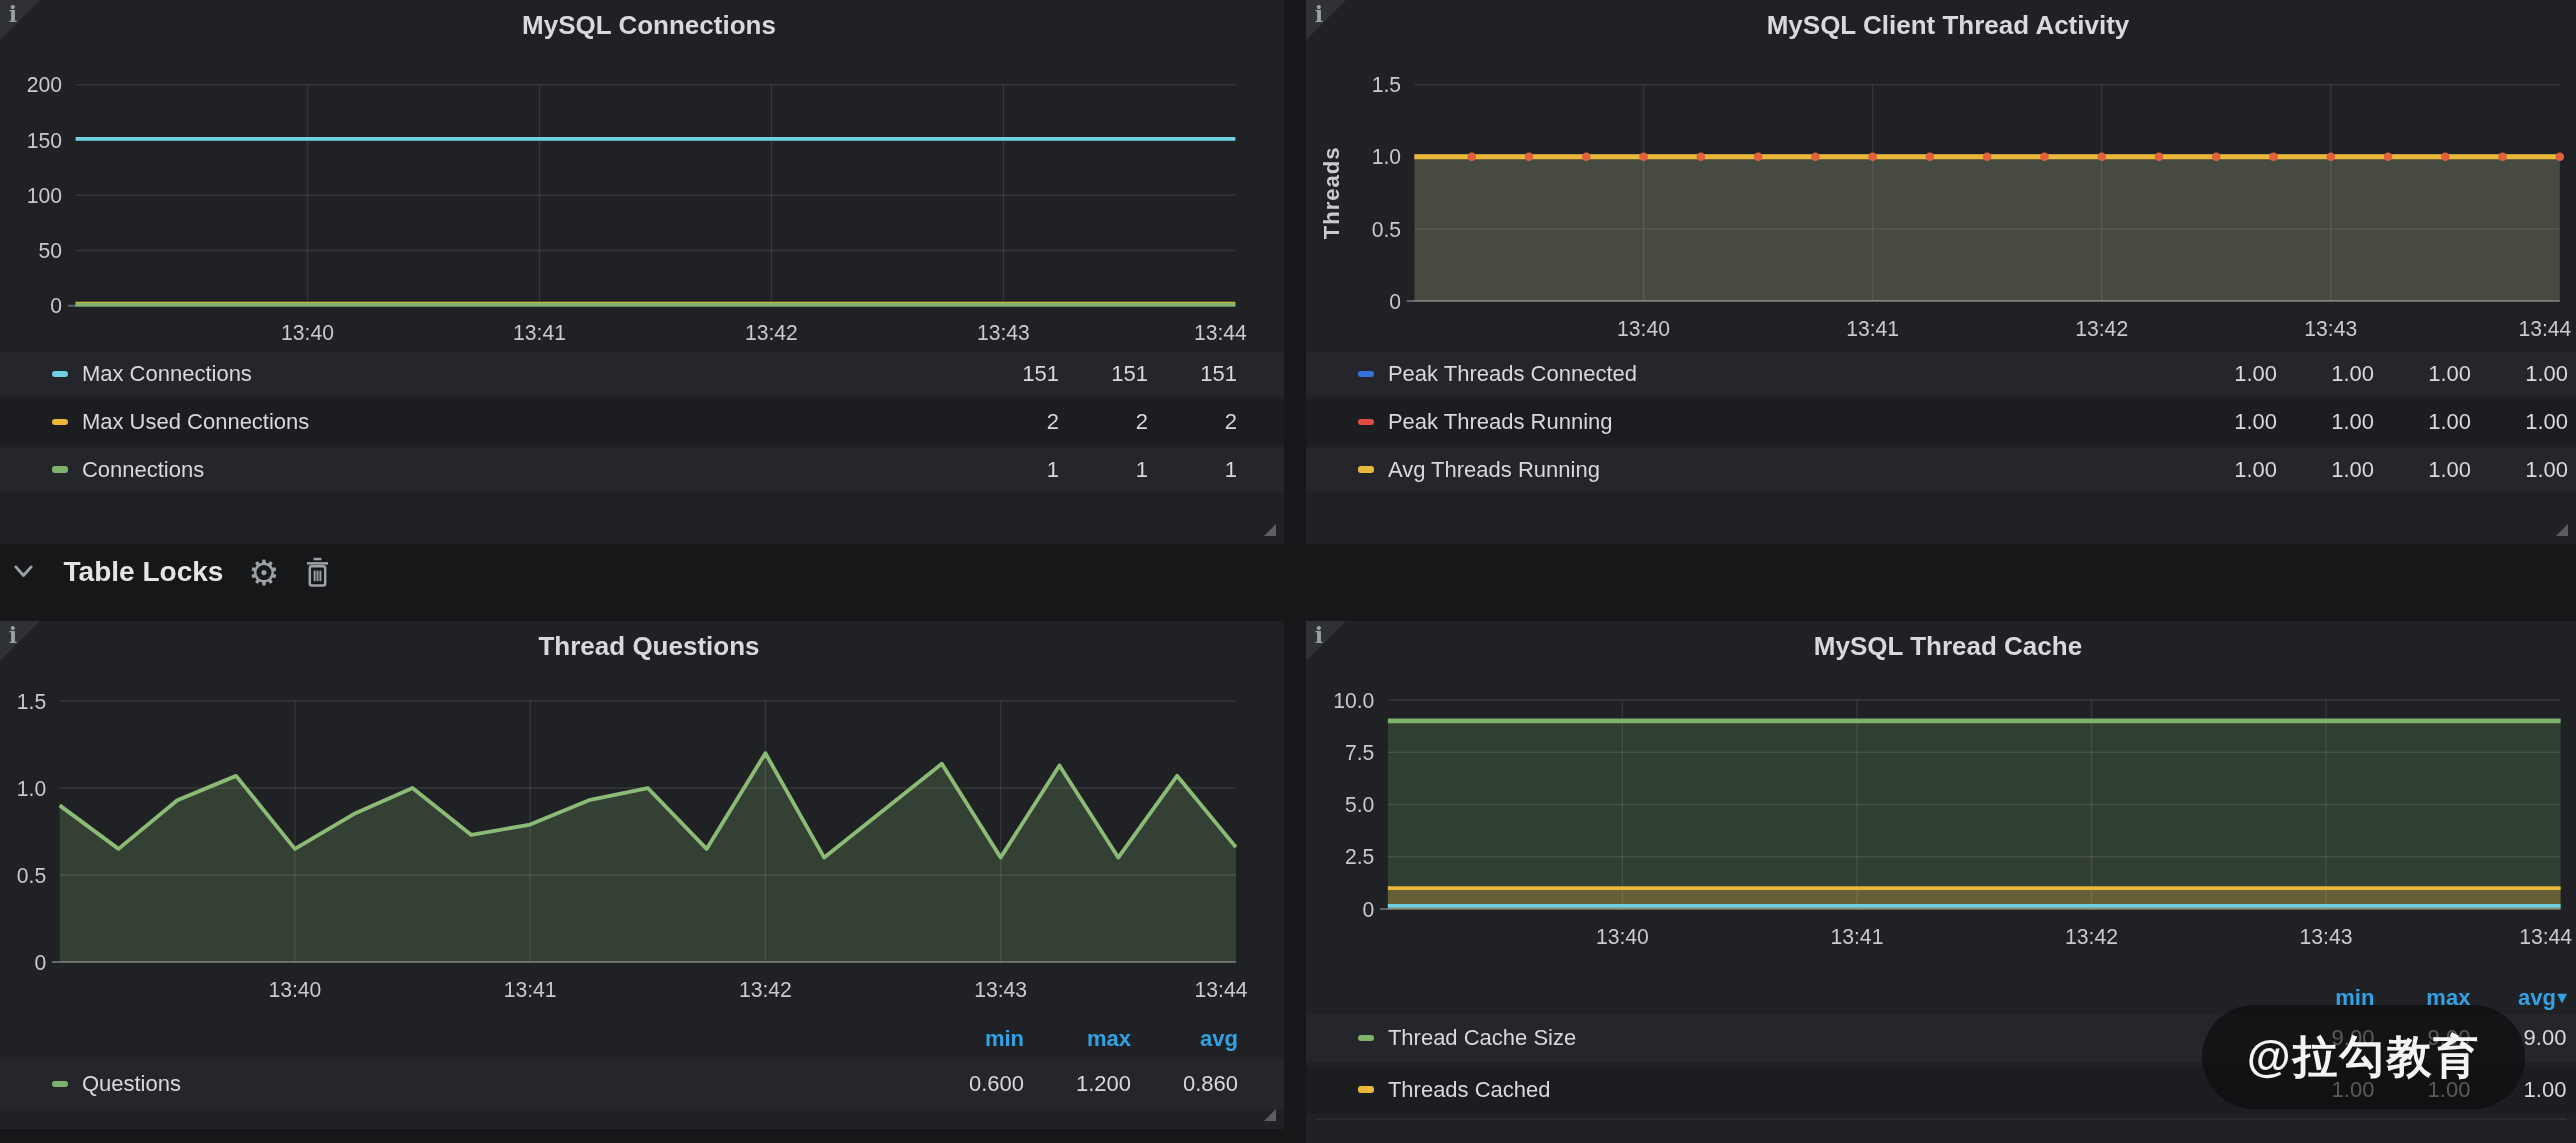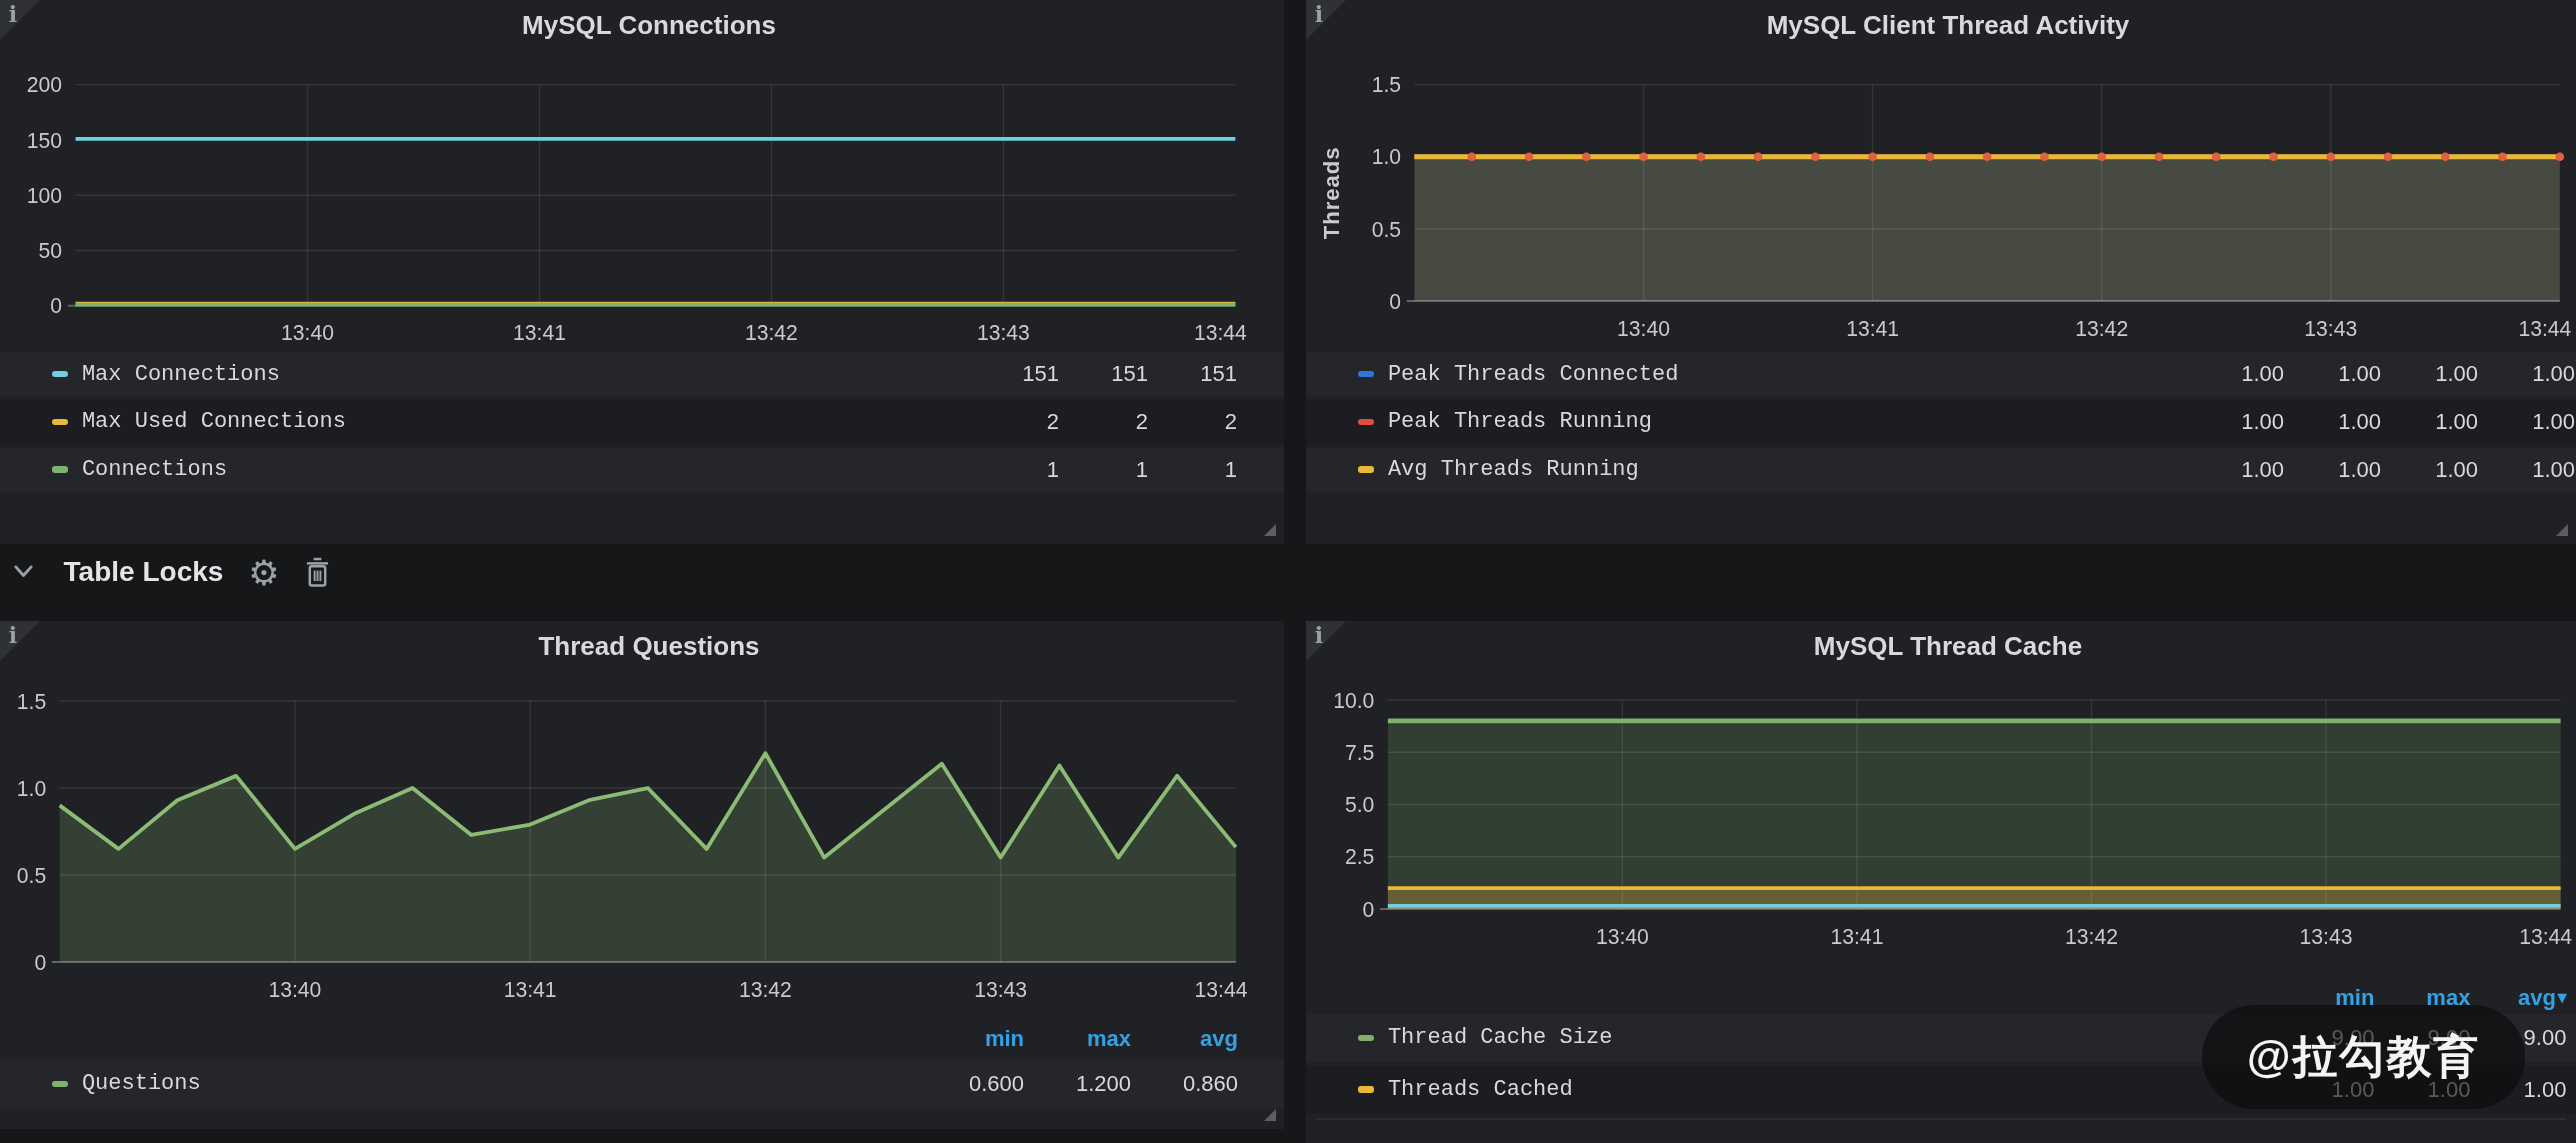--- a/index.html
+++ b/index.html
@@ -31,32 +31,32 @@
   .ylab{fill:#C9CACC;font-size:23px;font-weight:bold;letter-spacing:1px;}
 
   .legend{position:absolute;left:0;right:0;z-index:4;}
   .lrow{
     display:flex;align-items:center;height:44px;margin-bottom:3.9px;
     padding-left:52px;font-size:22px;color:#D8D9DA;
   }
   .odd{background:#25262B;}
   .even{background:#1B1D20;}
   .swatch{display:inline-block;width:16.4px;height:6.7px;border-radius:2.9px;margin-right:13.5px;flex:0 0 auto;cursor:pointer;}
-  .llabel{flex:0 0 auto;cursor:pointer;font-family:Liberation Mono, monospace;}
+  .llabel{flex:0 0 auto;cursor:pointer;}
   .lspace{flex:1;}
   .lval{text-align:right;flex:0 0 auto;}
   .lheader{display:flex;align-items:center;padding-left:52px;}
   .lhead{
     text-align:right;flex:0 0 auto;color:#33A2E5;font-weight:bold;font-size:22px;cursor:pointer;
     display:flex;justify-content:flex-end;align-items:center;
   }
   .caret{font-size:17.3px;margin-left:1.9px;color:#33A2E5;}
   
   .p0 .lrow{padding-right:47px;}  .p0 .lval{width:89px;}
-  .p1 .lrow{padding-right:1px;}   .p1 .lval{width:97px;}
+  .p1 .lrow{padding-right:8px;}   .p1 .lval{width:97px;}
   .p2 .lrow,.p2 .lheader{padding-right:46px;} .p2 .lval,.p2 .lhead{width:107px;}
   .p3 .lrow,.p3 .lheader{padding-right:9.6px;} .p3 .lval,.p3 .lhead{width:96px;}
   .p2 .lheader{height:33px;margin-bottom:3.9px;}
   .p3 .lheader{height:27px;margin-bottom:2.9px;}
   .p2 .lrow{height:50px;}
   .p3 .lrow{height:48px;}
   .ldiv{height:1.9px;background:#2A2C31;margin:1.9px 9.6px 0 9.6px;}
 
   .rsz{
     position:absolute;right:7.7px;bottom:7.7px;width:0;height:0;z-index:8;cursor:nwse-resize;

